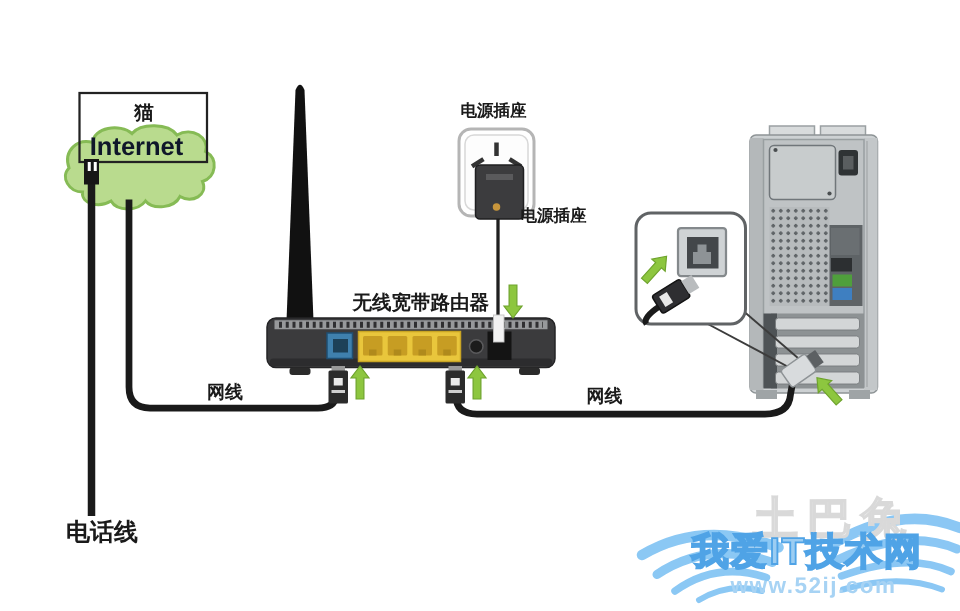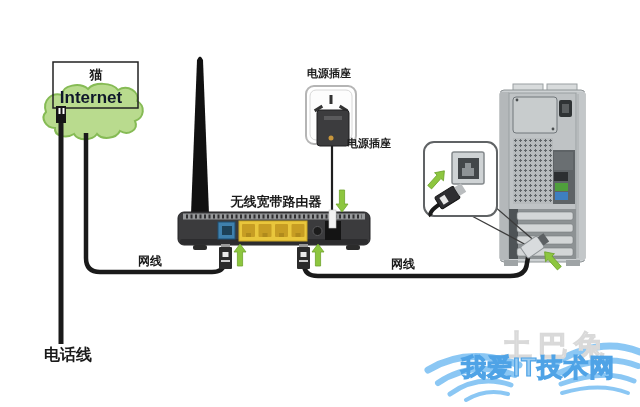--- a/index.html
+++ b/index.html
@@ -5,21 +5,21 @@
   html,body{margin:0;padding:0;background:#fff;}
   .stage{position:relative;width:640px;height:407px;background:#ffffff;overflow:hidden;
          font-family:"Liberation Sans","DejaVu Sans",sans-serif;}
   .stage svg{position:absolute;left:0;top:0;z-index:1;}
   .lbl{position:absolute;z-index:3;color:#1a1a1a;font-weight:bold;white-space:nowrap;
        font-family:"Liberation Sans","DejaVu Sans",sans-serif;}
   .lbl-modem{left:54px;top:66px;width:84px;text-align:center;font-size:13px;}
   .lbl-internet{left:55px;top:88px;width:72px;text-align:center;font-size:17px;color:#0f172a;}
   .lbl-socket{left:307px;top:66px;width:50px;text-align:left;font-size:11px;}
   .lbl-adapter{left:347px;top:136px;font-size:11px;}
-  .lbl-router{left:226px;top:193px;width:100px;text-align:center;font-size:13px;}
+  .lbl-router{left:226px;top:193px;width:100px;text-align:right;font-size:13px;}
   .lbl-cable-left{left:130px;top:253px;width:40px;text-align:center;font-size:12px;}
   .lbl-cable-right{left:383px;top:256px;width:40px;text-align:center;font-size:12px;}
   .lbl-phone{left:44px;top:345px;font-size:16px;}
   .vent{position:absolute;z-index:2;left:513px;top:138px;width:40px;height:66px;
         background-color:#b7bbbd;
         background-image:radial-gradient(#5f6467 1.1px, rgba(0,0,0,0) 1.3px);
         background-size:5px 5px;border:1px solid #9298​9a;}
   .wm{position:absolute;z-index:4;font-weight:bold;white-space:nowrap;
       font-family:"Liberation Sans","DejaVu Sans",sans-serif;}
   .wm-bg{left:502px;top:326px;font-size:30px;letter-spacing:6px;color:#ededed;
@@ -195,14 +195,15 @@
 <div class="lbl lbl-internet">Internet</div>
 <div class="lbl lbl-socket">电源插座</div>
 <div class="lbl lbl-adapter">电源插座</div>
 <div class="lbl lbl-router">无线宽带路由器</div>
 <div class="lbl lbl-cable-left">网线</div>
 <div class="lbl lbl-cable-right">网线</div>
 <div class="lbl lbl-phone">电话线</div>
 
 <div class="wm wm-bg">土巴兔</div>
 <div class="wm wm-main">我爱IT技术网</div>
+<div class="wm wm-url">www.52ij.com</div>
 
 </div>
 
 </body></html>

